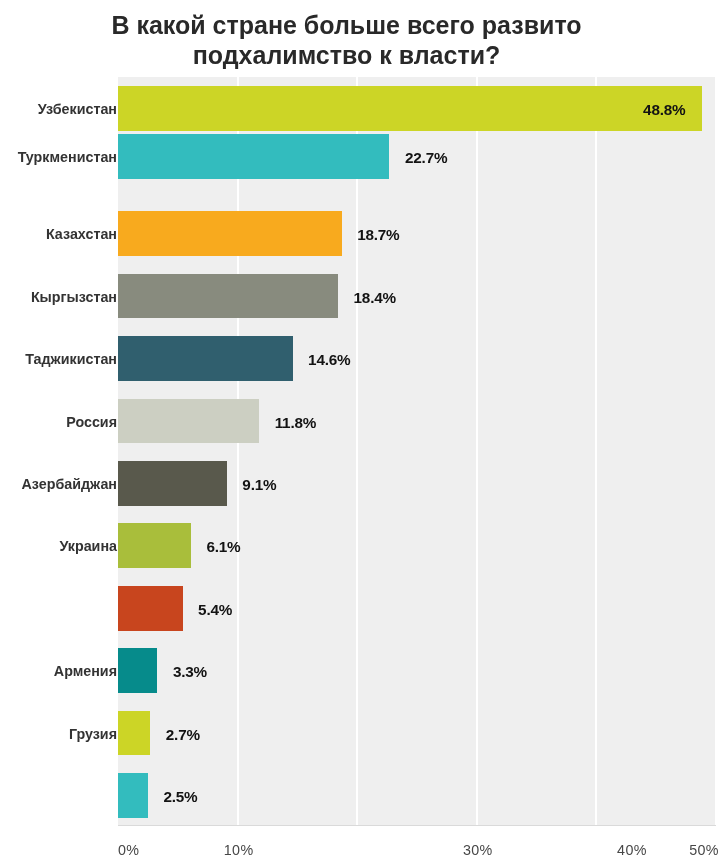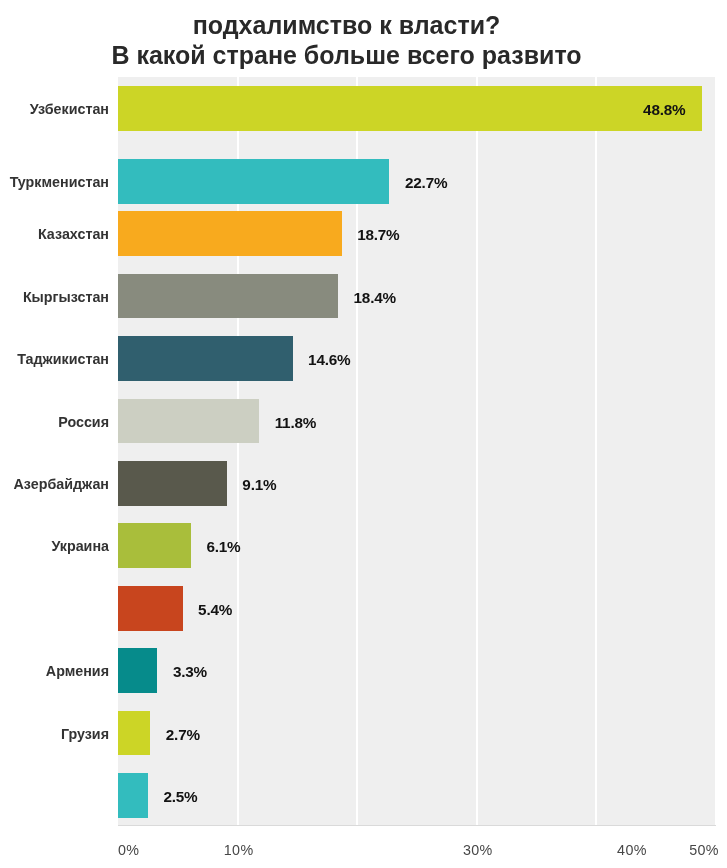--- a/index.html
+++ b/index.html
@@ -12,56 +12,56 @@
   .title{position:absolute;left:0;top:10px;width:693px;text-align:center;
          font-size:25px;font-weight:bold;color:#292929;line-height:30px;}
   .title span{display:block;}
 
   .plot{position:absolute;left:118px;top:77px;width:598px;height:748px;background:#efefef;}
   .grid{position:absolute;top:0;bottom:0;width:2px;background:#ffffff;}
   .baseline{position:absolute;left:118px;top:825px;width:598px;height:1px;background:#dadada;}
 
   .barrow{position:absolute;left:118px;width:598px;height:44.6px;}
   .bar{position:absolute;left:0;top:0;height:44.6px;}
-  .catlabel{position:absolute;right:100%;margin-right:9px;top:0;height:44.6px;
+  .catlabel{position:absolute;right:100%;margin-right:1px;top:0;height:44.6px;
             line-height:46.6px;white-space:nowrap;
             font-size:14.3px;font-weight:bold;color:#333333;}
   .vallabel{position:absolute;top:0;height:37px;line-height:48.6px;white-space:nowrap;
             font-size:15.3px;font-weight:bold;color:#131313;letter-spacing:-0.2px;}
 
   .tick{position:absolute;top:842px;font-size:14.3px;letter-spacing:0.4px;
         color:#474747;white-space:nowrap;}
 </style>
 </head>
 <body>
 
 <div class="wrap">
 
   <div class="title">
+    <span>В какой стране больше всего развито</span>
     <span>подхалимство к власти?</span>
-    <span>В какой стране больше всего развито</span>
   </div>
 
   <div class="plot" id="plot">
     <div class="grid" style="left: 118.6px;"></div>
     <div class="grid" style="left: 238.2px;"></div>
     <div class="grid" style="left: 357.8px;"></div>
     <div class="grid" style="left: 477.4px;"></div>
     <div class="grid" style="left: 597px;"></div>
   </div>
 
   <div class="baseline"></div>
 
   <div id="bars">
     <div class="barrow" style="top: 86.325px;">
       <div class="catlabel">Узбекистан</div>
       <div class="bar" style="width: 583.648px; background: rgb(204, 213, 38);"></div>
       <div class="vallabel" style="left: auto; right: 30.552px;">48.8%</div>
     </div>
-    <div class="barrow" style="top: 159px;">
+    <div class="barrow" style="top: 134px;">
       <div class="catlabel">Туркменистан</div>
       <div class="bar" style="width: 271.492px; background: rgb(51, 188, 190);"></div>
       <div class="vallabel" style="left: 286.992px;">22.7%</div>
     </div>
     <div class="barrow" style="top: 211.225px;">
       <div class="catlabel">Казахстан</div>
       <div class="bar" style="width: 223.652px; background: rgb(248, 170, 30);"></div>
       <div class="vallabel" style="left: 239.152px;">18.7%</div>
     </div>
     <div class="barrow" style="top: 273.675px; padding-left: 34px;">

